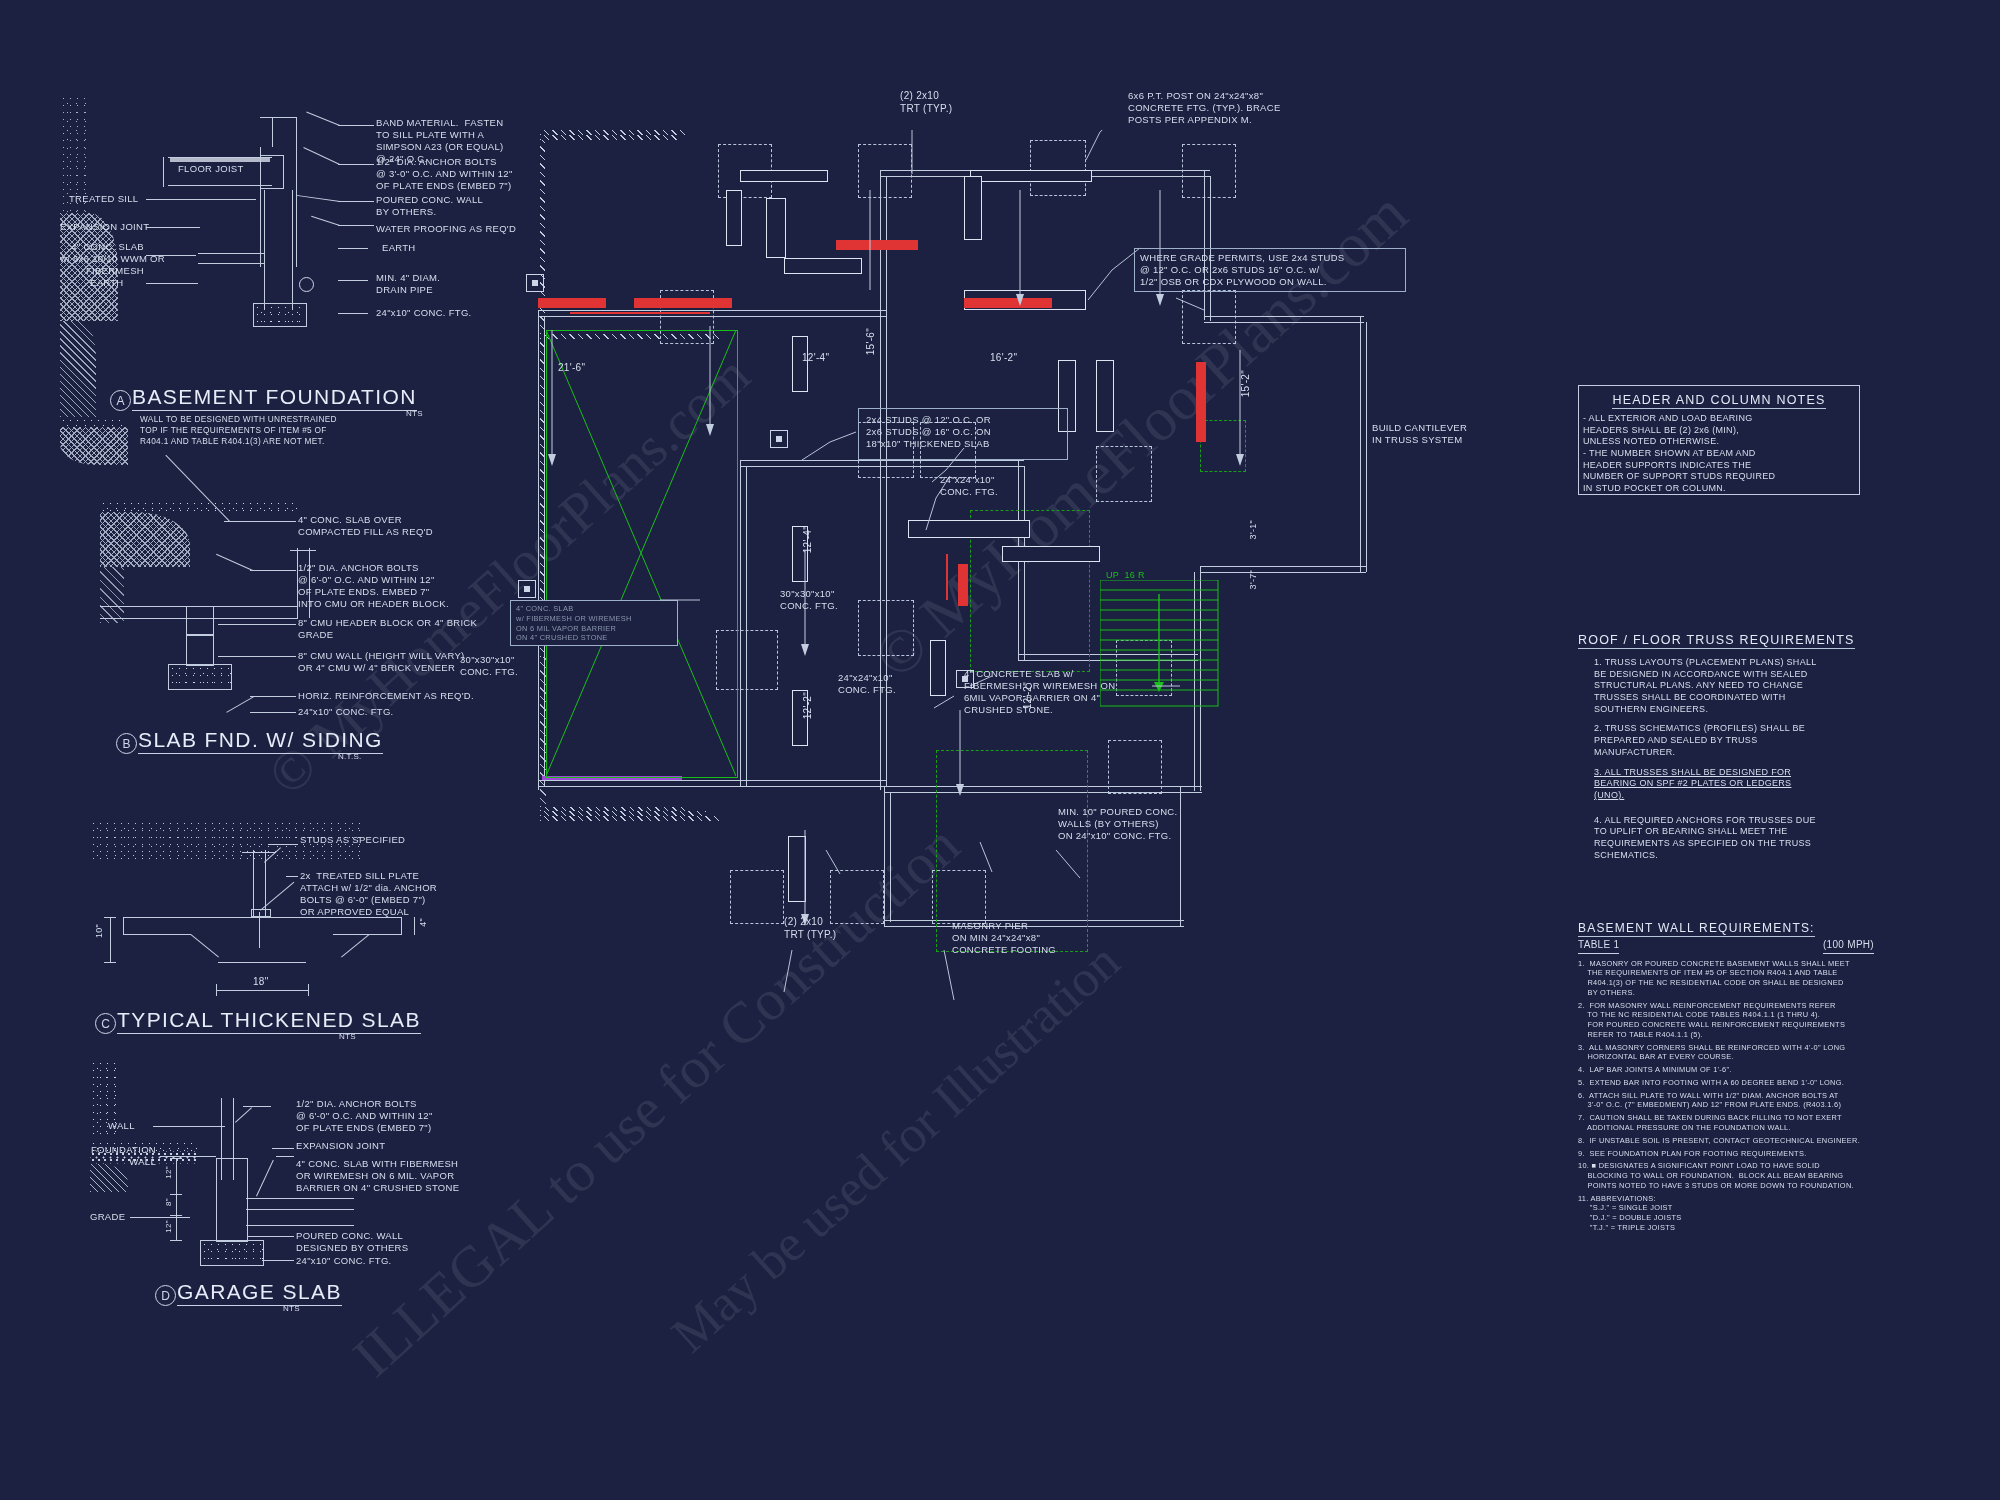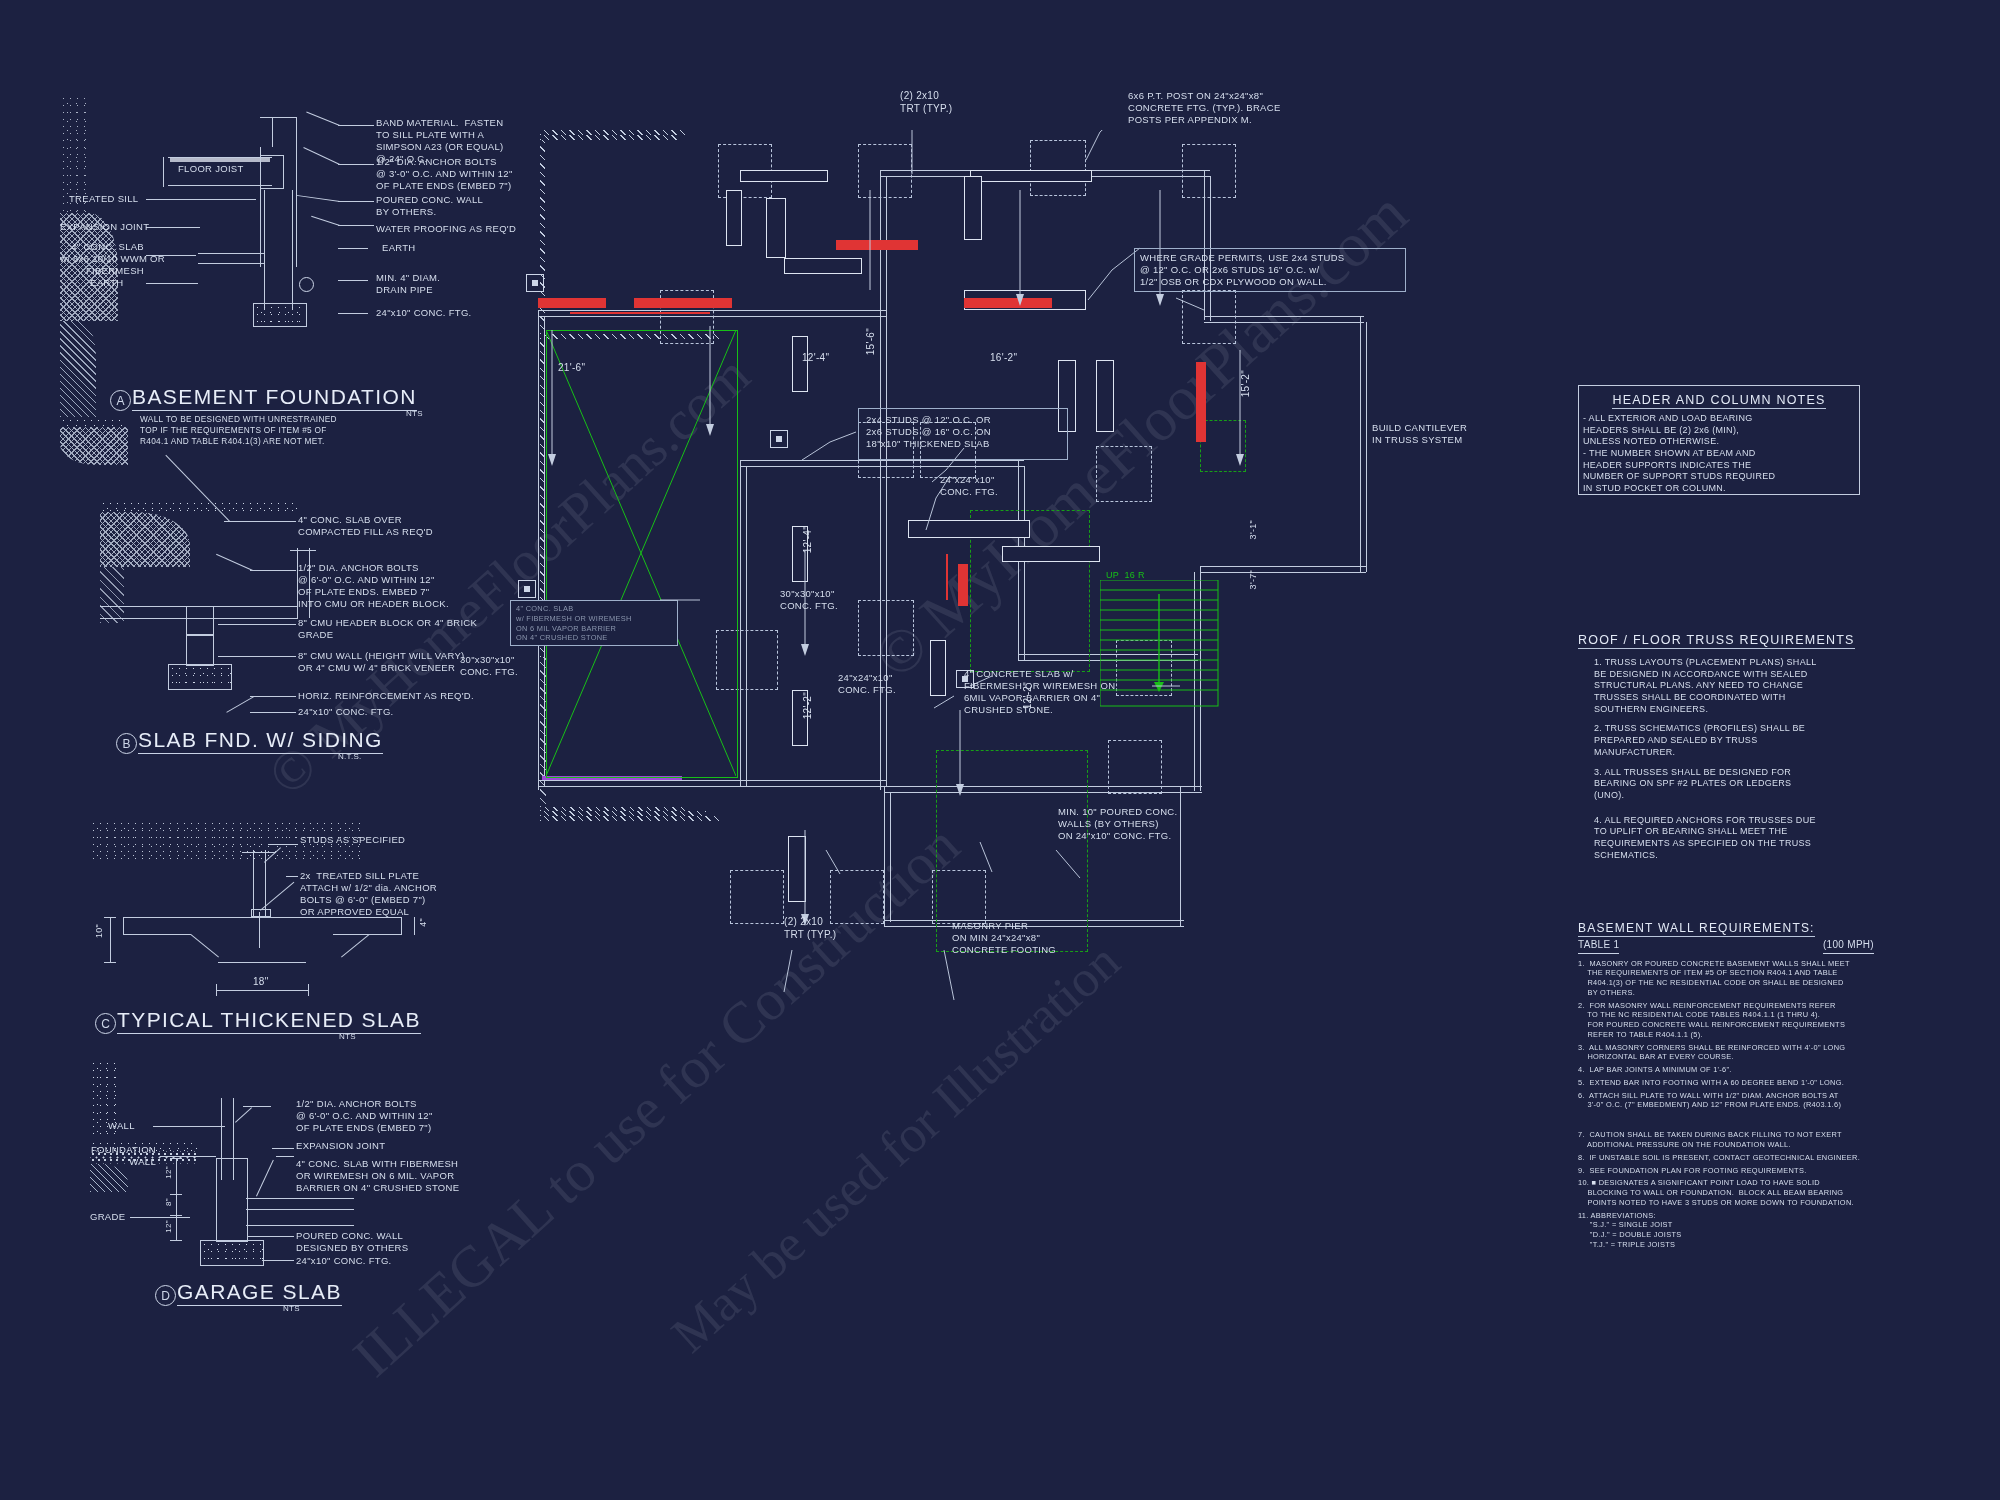--- a/index.html
+++ b/index.html
@@ -567,21 +567,21 @@
   <div class="abs" style="left:1578px;top:630px;width:300px;">
     <span class="note-hd" style="font-size:12.5px;">ROOF / FLOOR  TRUSS REQUIREMENTS</span>
     <div class="txt xs" style="margin:8px 0 0 16px;font-size:9px;">1. TRUSS LAYOUTS (PLACEMENT PLANS) SHALL
 BE DESIGNED IN ACCORDANCE WITH SEALED
 STRUCTURAL PLANS. ANY NEED TO CHANGE
 TRUSSES SHALL BE COORDINATED WITH
 SOUTHERN ENGINEERS.</div>
     <div class="txt xs" style="margin:8px 0 0 16px;font-size:9px;">2. TRUSS SCHEMATICS (PROFILES) SHALL BE
 PREPARED AND SEALED BY TRUSS
 MANUFACTURER.</div>
-    <div class="txt xs" style="margin:8px 0 13px 16px;font-size:9px;">3. ALL TRUSSES SHALL BE DESIGNED FOR
+    <div class="txt xs" style="margin:8px 0 13px 16px;font-size:9px;text-decoration:underline;">3. ALL TRUSSES SHALL BE DESIGNED FOR
 BEARING ON SPF #2 PLATES OR LEDGERS
 (UNO).</div>
     <div class="txt xs" style="margin:8px 0 0 16px;font-size:9px;">4. ALL REQUIRED ANCHORS FOR TRUSSES DUE
 TO UPLIFT OR BEARING SHALL MEET THE
 REQUIREMENTS AS SPECIFIED ON THE TRUSS
 SCHEMATICS.</div>
   </div>
 
   <div class="abs" style="left:1578px;top:918px;width:312px;">
     <span class="note-hd" style="font-size:12px;">BASEMENT WALL REQUIREMENTS:</span>
@@ -596,21 +596,21 @@
     <div class="txt tiny" style="margin-top:3px;">2.  FOR MASONRY WALL REINFORCEMENT REQUIREMENTS REFER
     TO THE NC RESIDENTIAL CODE TABLES R404.1.1 (1 THRU 4).
     FOR POURED CONCRETE WALL REINFORCEMENT REQUIREMENTS
     REFER TO TABLE R404.1.1 (5).</div>
     <div class="txt tiny" style="margin-top:3px;">3.  ALL MASONRY CORNERS SHALL BE REINFORCED WITH 4'-0" LONG
     HORIZONTAL BAR AT EVERY COURSE.</div>
     <div class="txt tiny" style="margin-top:3px;">4.  LAP BAR JOINTS A MINIMUM OF 1'-6".</div>
     <div class="txt tiny" style="margin-top:3px;">5.  EXTEND BAR INTO FOOTING WITH A 60 DEGREE BEND 1'-0" LONG.</div>
     <div class="txt tiny" style="margin-top:3px;">6.  ATTACH SILL PLATE TO WALL WITH 1/2" DIAM. ANCHOR BOLTS AT
     3'-0" O.C. (7" EMBEDMENT) AND 12" FROM PLATE ENDS. (R403.1.6)</div>
-    <div class="txt tiny" style="margin-top:20px;">7.  CAUTION SHALL BE TAKEN DURING BACK FILLING TO NOT EXERT
+    <div class="txt tiny" style="margin-top:3px;">7.  CAUTION SHALL BE TAKEN DURING BACK FILLING TO NOT EXERT
     ADDITIONAL PRESSURE ON THE FOUNDATION WALL.</div>
     <div class="txt tiny" style="margin-top:3px;">8.  IF UNSTABLE SOIL IS PRESENT, CONTACT GEOTECHNICAL ENGINEER.</div>
     <div class="txt tiny" style="margin-top:3px;">9.  SEE FOUNDATION PLAN FOR FOOTING REQUIREMENTS.</div>
     <div class="txt tiny" style="margin-top:3px;">10. ■ DESIGNATES A SIGNIFICANT POINT LOAD TO HAVE SOLID
     BLOCKING TO WALL OR FOUNDATION.  BLOCK ALL BEAM BEARING
     POINTS NOTED TO HAVE 3 STUDS OR MORE DOWN TO FOUNDATION.</div>
     <div class="txt tiny" style="margin-top:3px;">11. ABBREVIATIONS:
      "S.J." = SINGLE JOIST
      "D.J." = DOUBLE JOISTS
      "T.J." = TRIPLE JOISTS</div>

